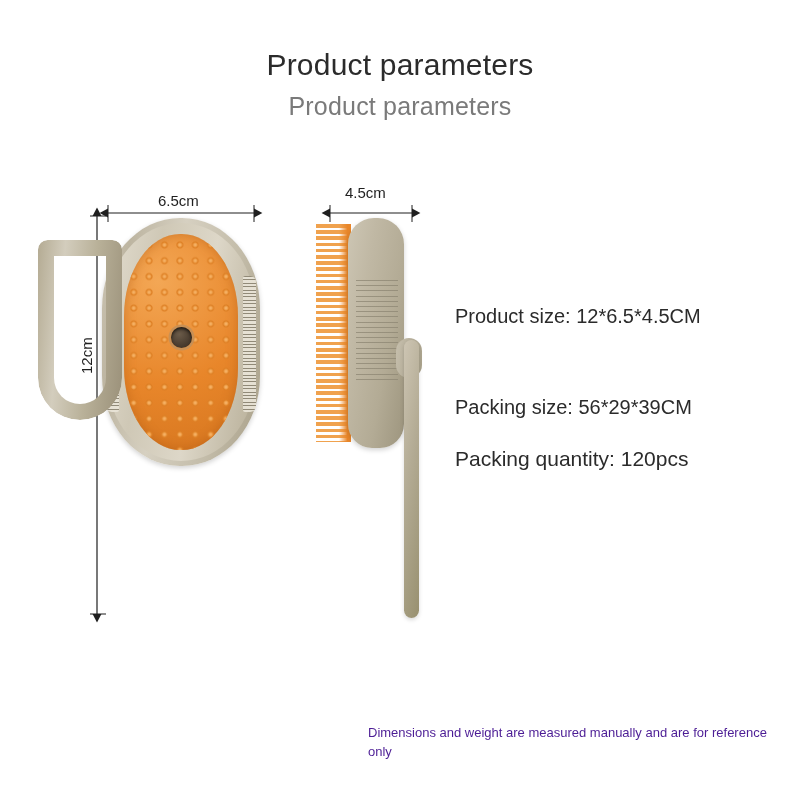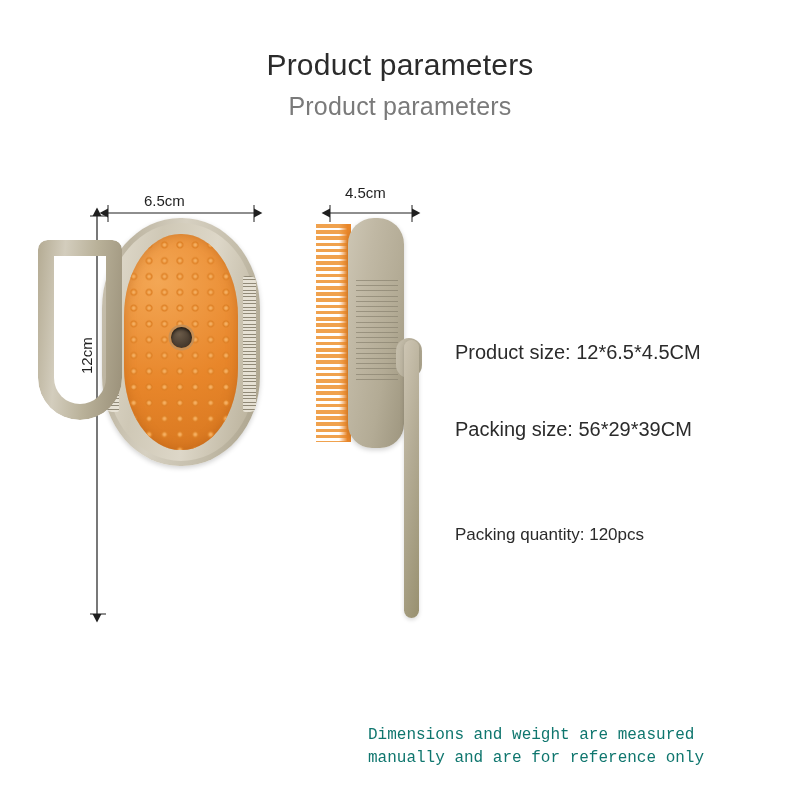--- a/index.html
+++ b/index.html
@@ -16,35 +16,35 @@
     font-size:30px;color:#2b2b2b;letter-spacing:.2px;font-weight:400;
   }
   .subtitle{
     position:absolute;left:0;right:0;top:92px;text-align:center;
     font-size:25px;color:#7a7a7a;letter-spacing:.2px;font-weight:400;
   }
 
   
   .specs{position:absolute;left:455px;top:305px;width:320px;}
   .spec{color:#2b2b2b;font-weight:400;white-space:nowrap;}
-  .spec-1{font-size:20px;margin-top:36px;}
-  .spec-2{font-size:20px;margin-top:54px;}
-  .spec-3{font-size:17px;margin-top:84px;}
+  .spec-1{font-size:20px;}
+  .spec-2{font-size:20px;margin-top:68px;}
+  .spec-3{font-size:21px;margin-top:28px;}
 
   
   .footnote{
     position:absolute;left:368px;top:724px;width:412px;
-    font-size:16px;line-height:1.45;color:#0f766e;font-family:Liberation Mono, monospace;
+    font-size:13px;line-height:1.45;color:#4c1d95;
   }
 
   
   .dim-label{
     position:absolute;font-size:15px;color:#1f1f1f;white-space:nowrap;
   }
-  .dim-w1{left:144px;top:192px;}
+  .dim-w1{left:158px;top:192px;}
   .dim-w2{left:345px;top:184px;}
   .dim-h{
     left:78px;top:374px;transform:rotate(-90deg);transform-origin:left top;
   }
   .dimsvg{position:absolute;left:0;top:0;width:800px;height:800px;
           pointer-events:none;overflow:visible;}
 
   
   .front{position:absolute;left:102px;top:218px;width:158px;height:248px;}
   .front-shell{

